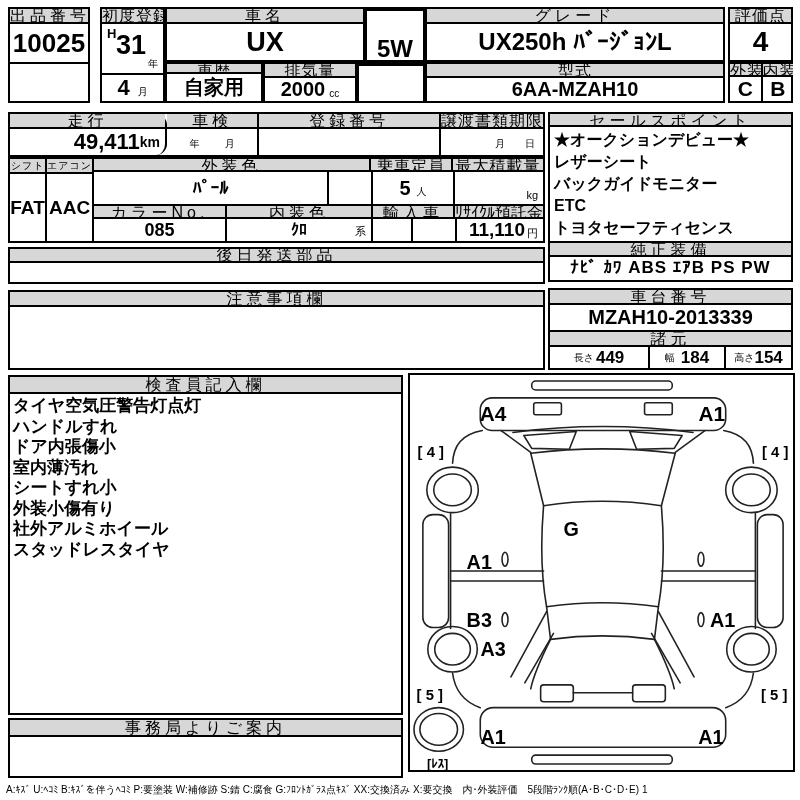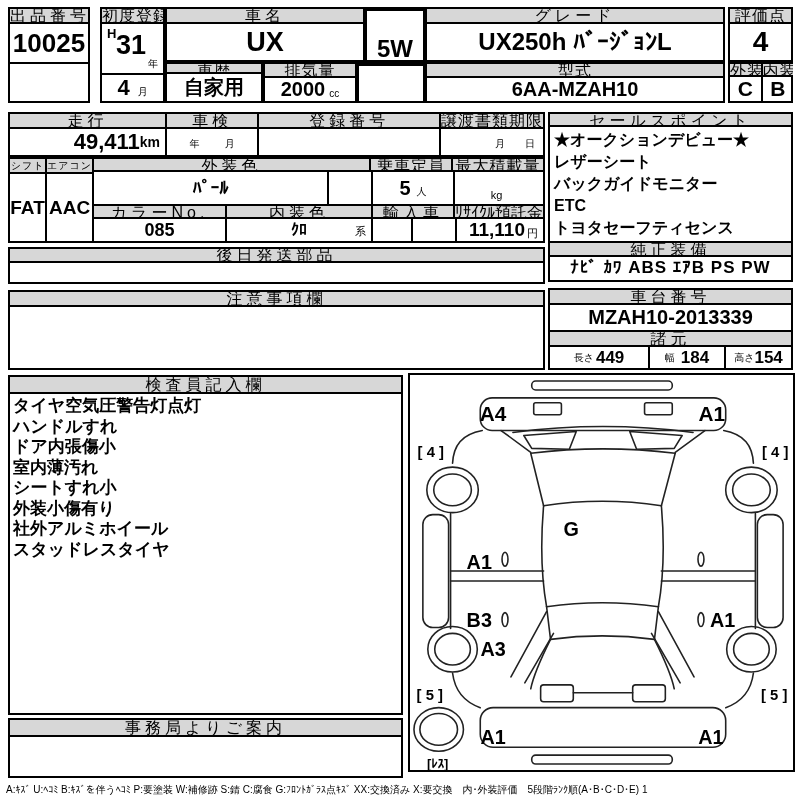--- a/index.html
+++ b/index.html
@@ -91,21 +91,21 @@
       <div class="hdr sm">外装</div>
       <div class="val center" style="flex:1;font-size:21px;">C</div>
     </div>
     <div class="colflex" style="width:50%;">
       <div class="hdr sm">内装</div>
       <div class="val center" style="flex:1;font-size:21px;">B</div>
     </div>
   </div>
 
   <div class="abs box flex" style="left:8px;top:112px;width:537px;height:45px;">
-    <div class="colflex br" style="width:163px;">
+    <div class="colflex br" style="width:163px;border-radius:11px;">
       <div class="hdr">走行</div>
       <div class="flex" style="flex:1;align-items:center;justify-content:flex-end;padding-right:5px;">
         <span style="font-weight:bold;font-size:22px;">49,411</span>
         <span style="font-weight:bold;font-size:14px;">km</span>
       </div>
     </div>
     <div class="colflex br" style="width:95px;">
       <div class="hdr">車検</div>
       <div class="flex" style="flex:1;align-items:flex-end;justify-content:space-around;padding:0 10px 4px 10px;font-size:10px;">
         <span>年</span>
@@ -140,21 +140,21 @@
         <div class="hdr sm br" style="width:80px;">乗車定員</div>
         <div class="hdr sm" style="flex:1;">最大積載量</div>
       </div>
       <div class="flex bb" style="height:35px;">
         <div class="val center br" style="width:233px;font-size:18px;">ﾊﾟｰﾙ</div>
         <div class="br" style="width:42px;"></div>
         <div class="center br" style="width:80px;gap:6px;">
           <span style="font-weight:bold;font-size:20px;">5</span>
           <span style="font-size:10px;margin-top:8px;">人</span>
         </div>
-        <div class="flex" style="flex:1;align-items:flex-end;justify-content:center;padding:0 5px 3px 0;font-size:11px;">
+        <div class="flex" style="flex:1;align-items:flex-end;justify-content:flex-end;padding:0 5px 3px 0;font-size:11px;">
           <span>kg</span>
         </div>
       </div>
       <div class="flex" style="height:13px;">
         <div class="hdr br" style="width:131px;">カラーNo.</div>
         <div class="hdr br" style="width:144px;">内装色</div>
         <div class="hdr br" style="width:80px;">輸入車</div>
         <div class="hdr sm" style="flex:1;letter-spacing:0;">ﾘｻｲｸﾙ預託金</div>
       </div>
       <div class="flex" style="flex:1;">

